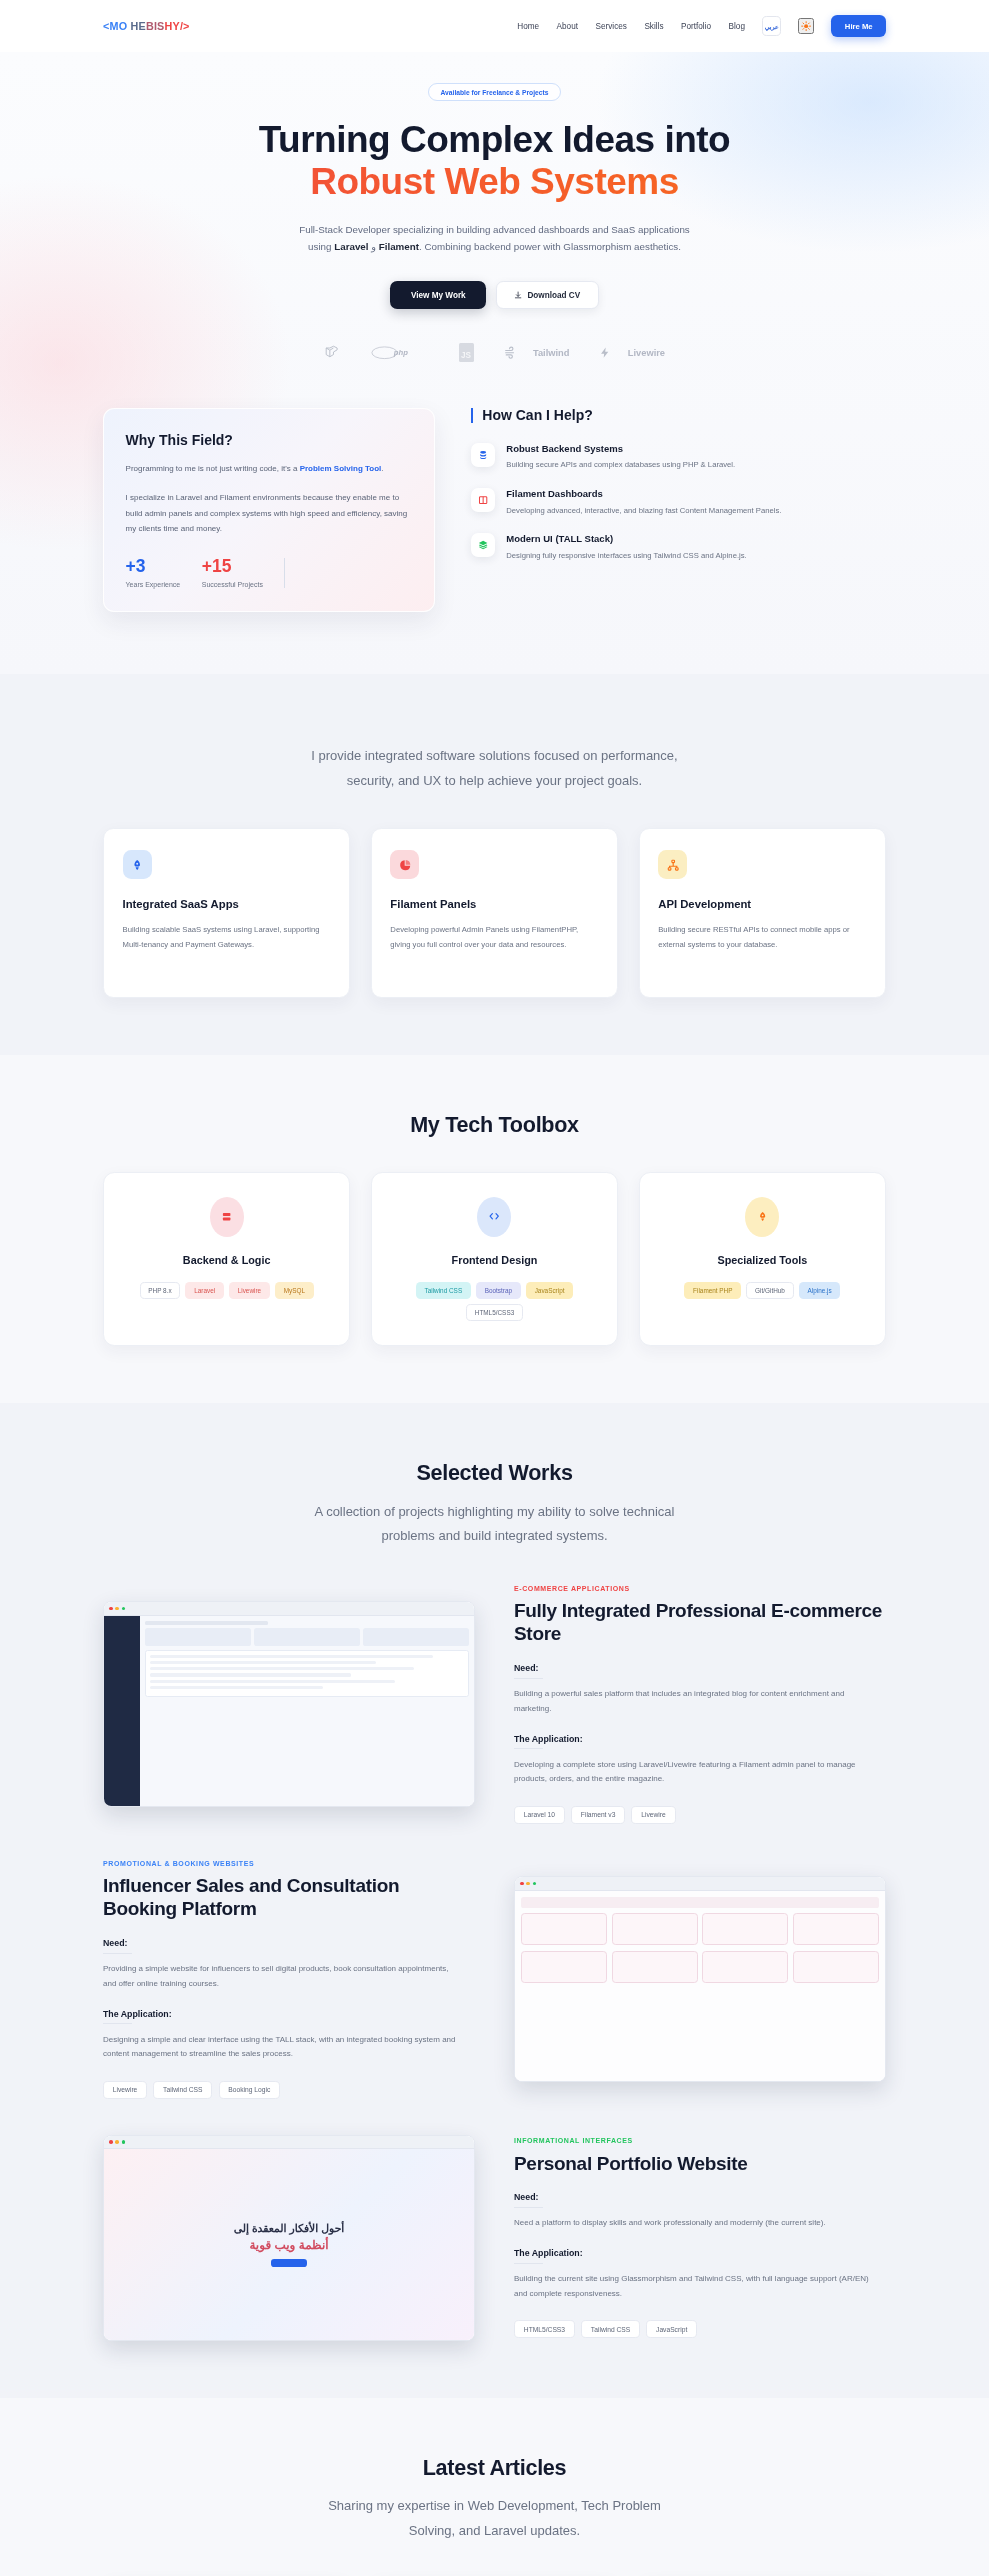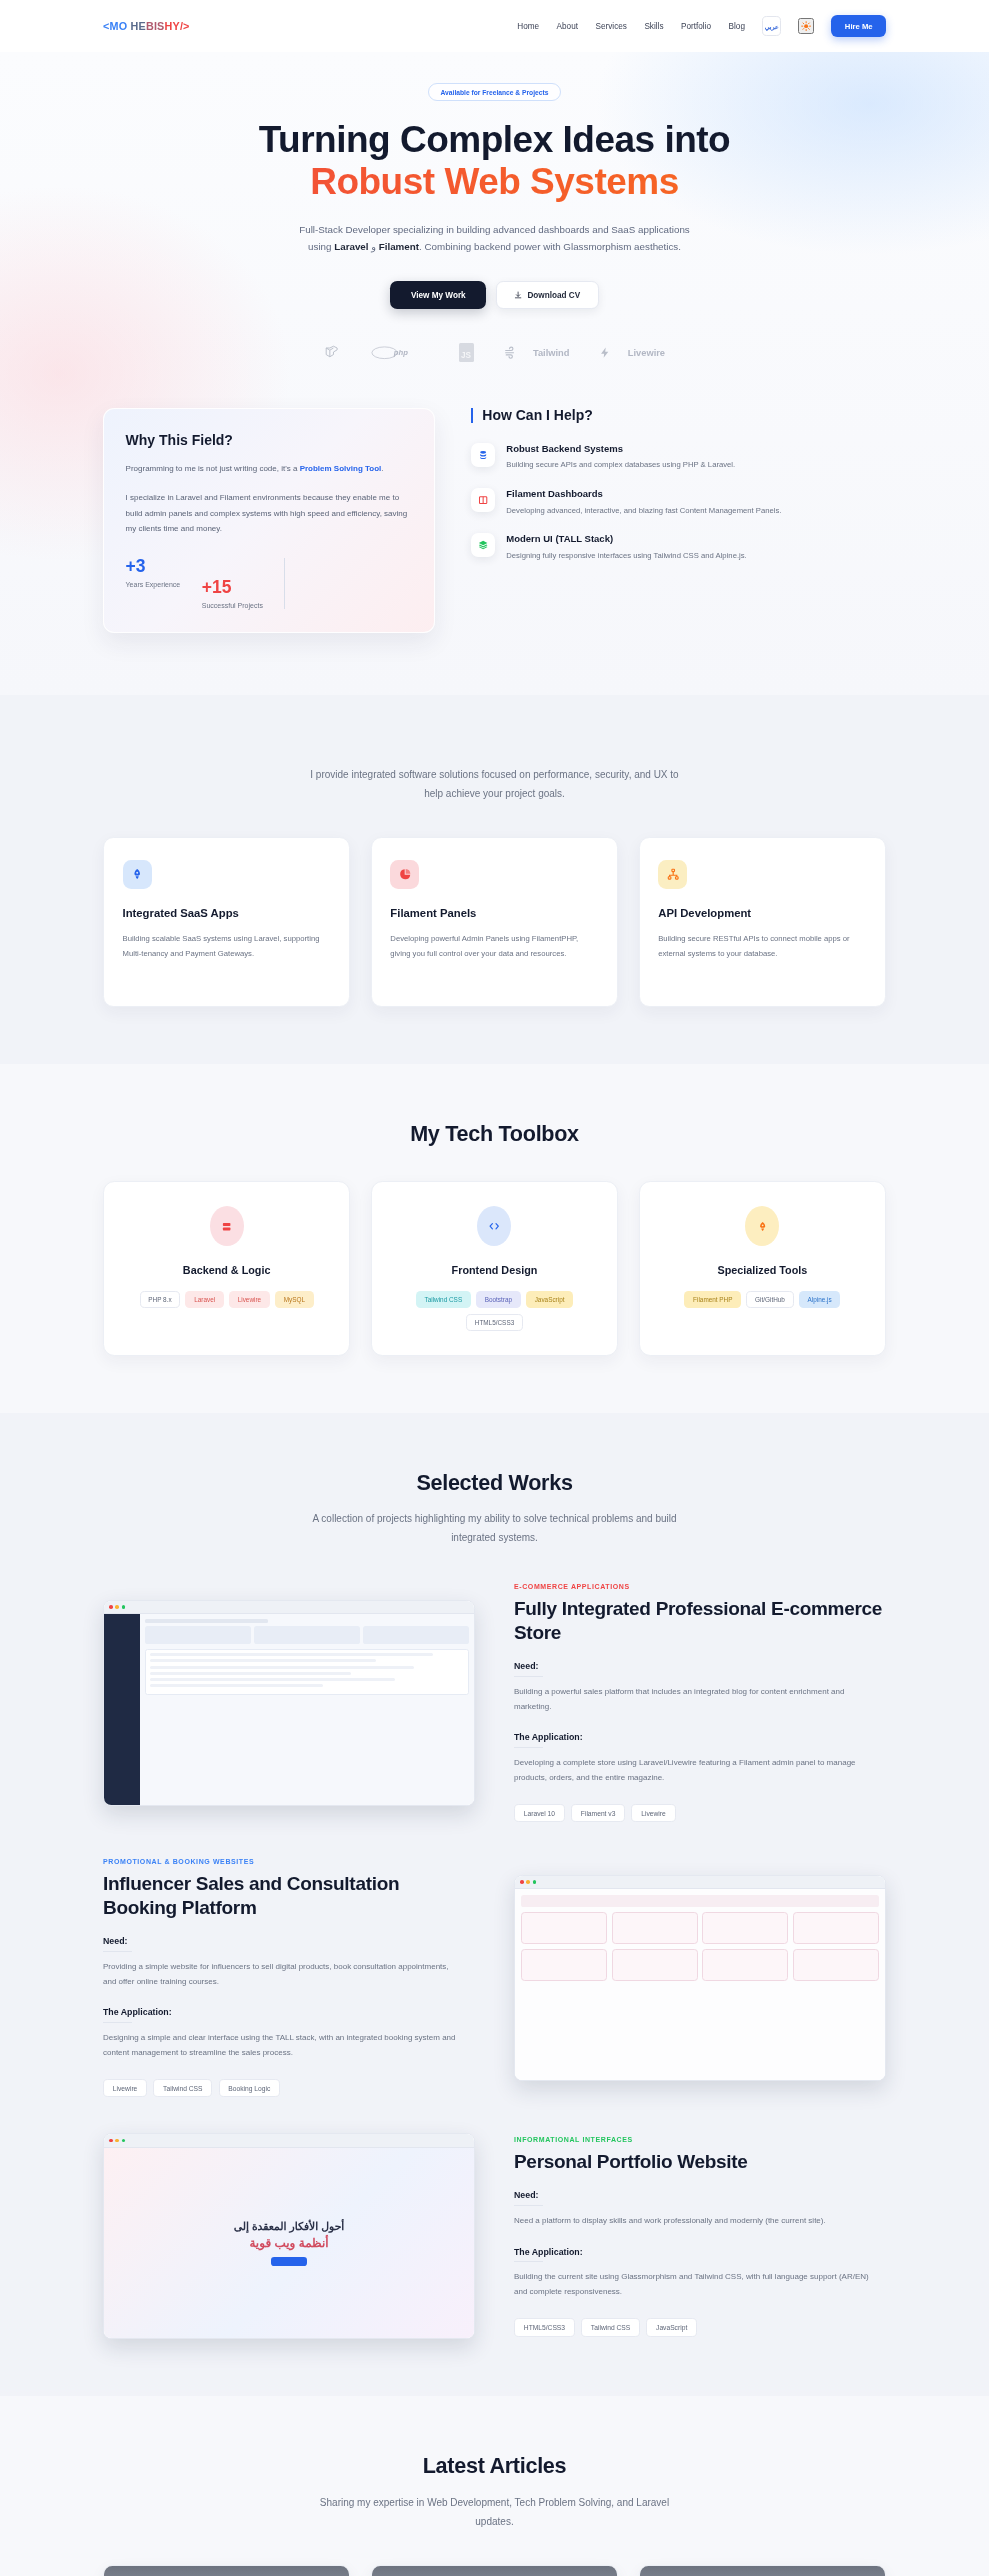--- a/index.html
+++ b/index.html
@@ -106,21 +106,21 @@
     background: linear-gradient(135deg,#eef3fd 0%, #f7f5fb 48%, #fdeef0 100%);
     border: 0.5px solid rgba(255,255,255,.9);
     box-shadow: 0 9.3px 23px rgba(32,44,80,.08);
   }
   .why-title { font-size: 14px; font-weight: 800; color: #131a2e; }
   .why-p { margin-top: 13.4px; font-size: 8px; line-height: 1.95; color: #5a6377; }
   .why-p .hl { color: #2563eb; font-weight: 700; }
   .stats { margin-top: 20.6px; display: flex; align-items: flex-start; gap: 21.6px; }
   .stat-num { font-size: 17.5px; font-weight: 800; line-height: 1; }
   .stat-num.blue { color: #2563eb; }
-  .stat-num.red { color: #ef4444; margin-top: 21px; }
+  .stat-num.red { color: #ef4444; }
   .stat-lbl { margin-top: 5.7px; font-size: 7px; color: #6b7384; }
   .stat-div { width: 0.5px; align-self: stretch; background: #d8deea; }
 
   .help-title {
     font-size: 14px; font-weight: 800; color: #131a2e;
     border-left: 2.1px solid #2563eb; padding-left: 9.3px; line-height: 1.1;
   }
   .help-list { margin-top: 19.6px; display: flex; flex-direction: column; gap: 16.5px; }
   .help-item { display: flex; gap: 11.3px; align-items: flex-start; }
   .help-icon {
@@ -129,21 +129,21 @@
     box-shadow: 0 2.6px 8.2px rgba(30,40,70,.09);
   }
   .help-h { font-size: 9.5px; font-weight: 800; color: #131a2e; }
   .help-d { margin-top: 4.6px; font-size: 7.7px; line-height: 1.7; color: #6b7384; max-width: 340px; }
 
   
   .section { padding: 57px 0; }
   .section.alt { background: #f1f3f8; }
   .sec-head { text-align: center; }
   .sec-title { font-size: 21.6px; font-weight: 800; color: #131a2e; letter-spacing: -0.3px; }
-  .sec-sub { margin: 13.4px auto 0; max-width: 371px; font-size: 10px; line-height: 1.9; color: #6b7384; }
+  .sec-sub { margin: 13.4px auto 0; max-width: 371px; font-size: 13px; line-height: 1.9; color: #6b7384; }
   .wrap { width: 783px; margin: 0 auto; }
   .grid3 { display: grid; grid-template-columns: repeat(3,1fr); gap: 20.6px; margin-top: 34px; }
 
   .svc-card {
     background: #fff; border: 0.5px solid #eceff5; border-radius: 10.3px;
     padding: 21.6px 18.5px; min-height: 170px;
     box-shadow: 0 5.2px 15.5px rgba(30,40,70,.05);
   }
   .svc-ico { width: 29px; height: 29px; border-radius: 8.2px; display: flex; align-items: center; justify-content: center; }
   .svc-h { margin-top: 18.5px; font-size: 11.3px; font-weight: 800; color: #131a2e; }

